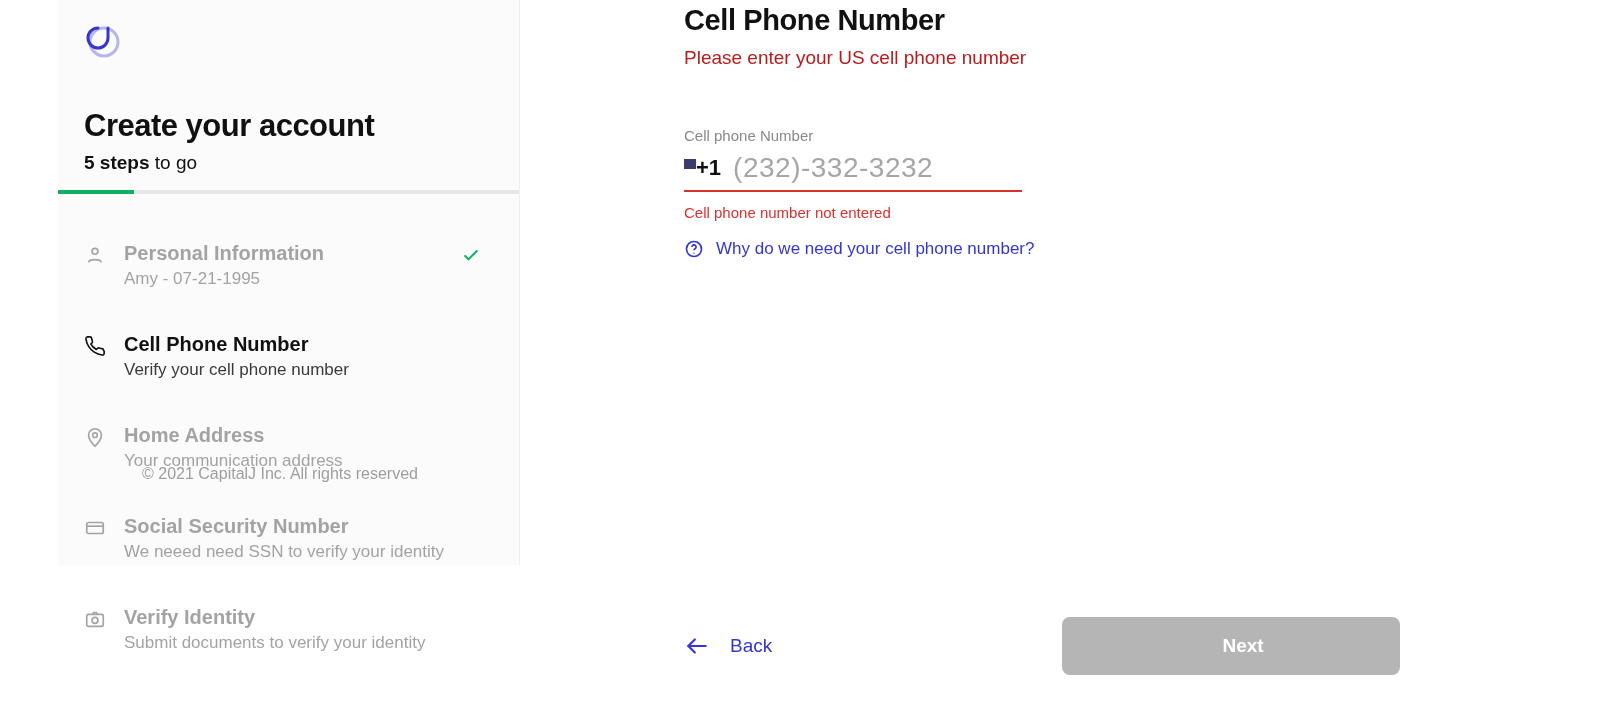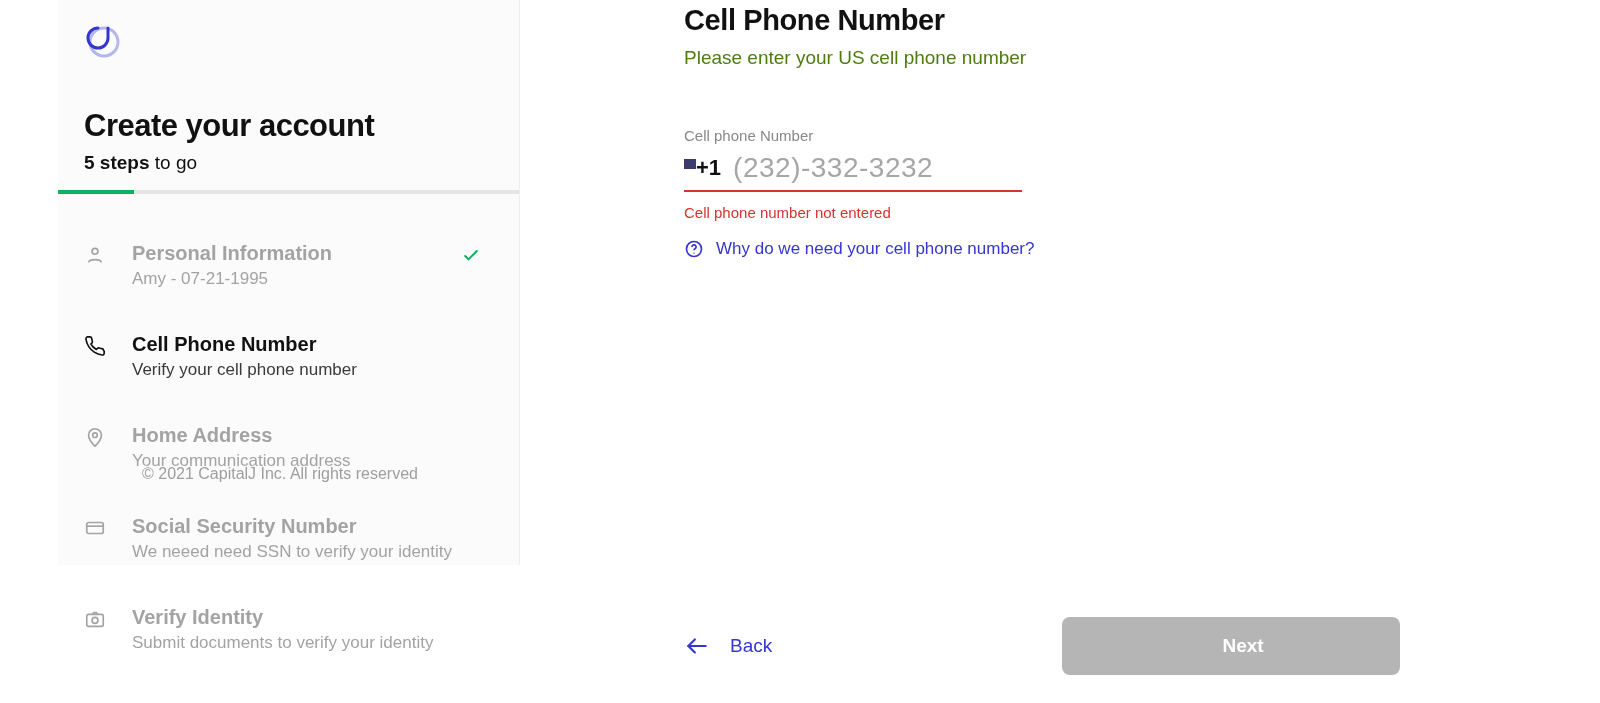--- a/index.html
+++ b/index.html
@@ -51,21 +51,21 @@
   height: 4px;
   width: 76px;
   background: #0bb160;
 }
 .steps {
   margin-top: 48px;
 }
 .step {
   display: flex;
   align-items: flex-start;
-  gap: 26px;
+  gap: 18px;
   margin-bottom: 44px;
   position: relative;
 }
 .step-icon {
   width: 22px;
   height: 22px;
   flex-shrink: 0;
   color: #a3a3a3;
   margin-top: 2px;
 }
@@ -105,21 +105,21 @@
 }
 .page-title {
   font-size: 29px;
   font-weight: 700;
   color: #111;
   letter-spacing: -0.4px;
   margin-bottom: 10px;
 }
 .page-sub {
   font-size: 19px;
-  color: #4d7c0f;
+  color: #b91c1c;
   margin-bottom: 58px;
 }
 .field-label {
   font-size: 15px;
   color: #888;
   margin-bottom: 8px;
 }
 .phone-row {
   display: flex;
   align-items: center;

